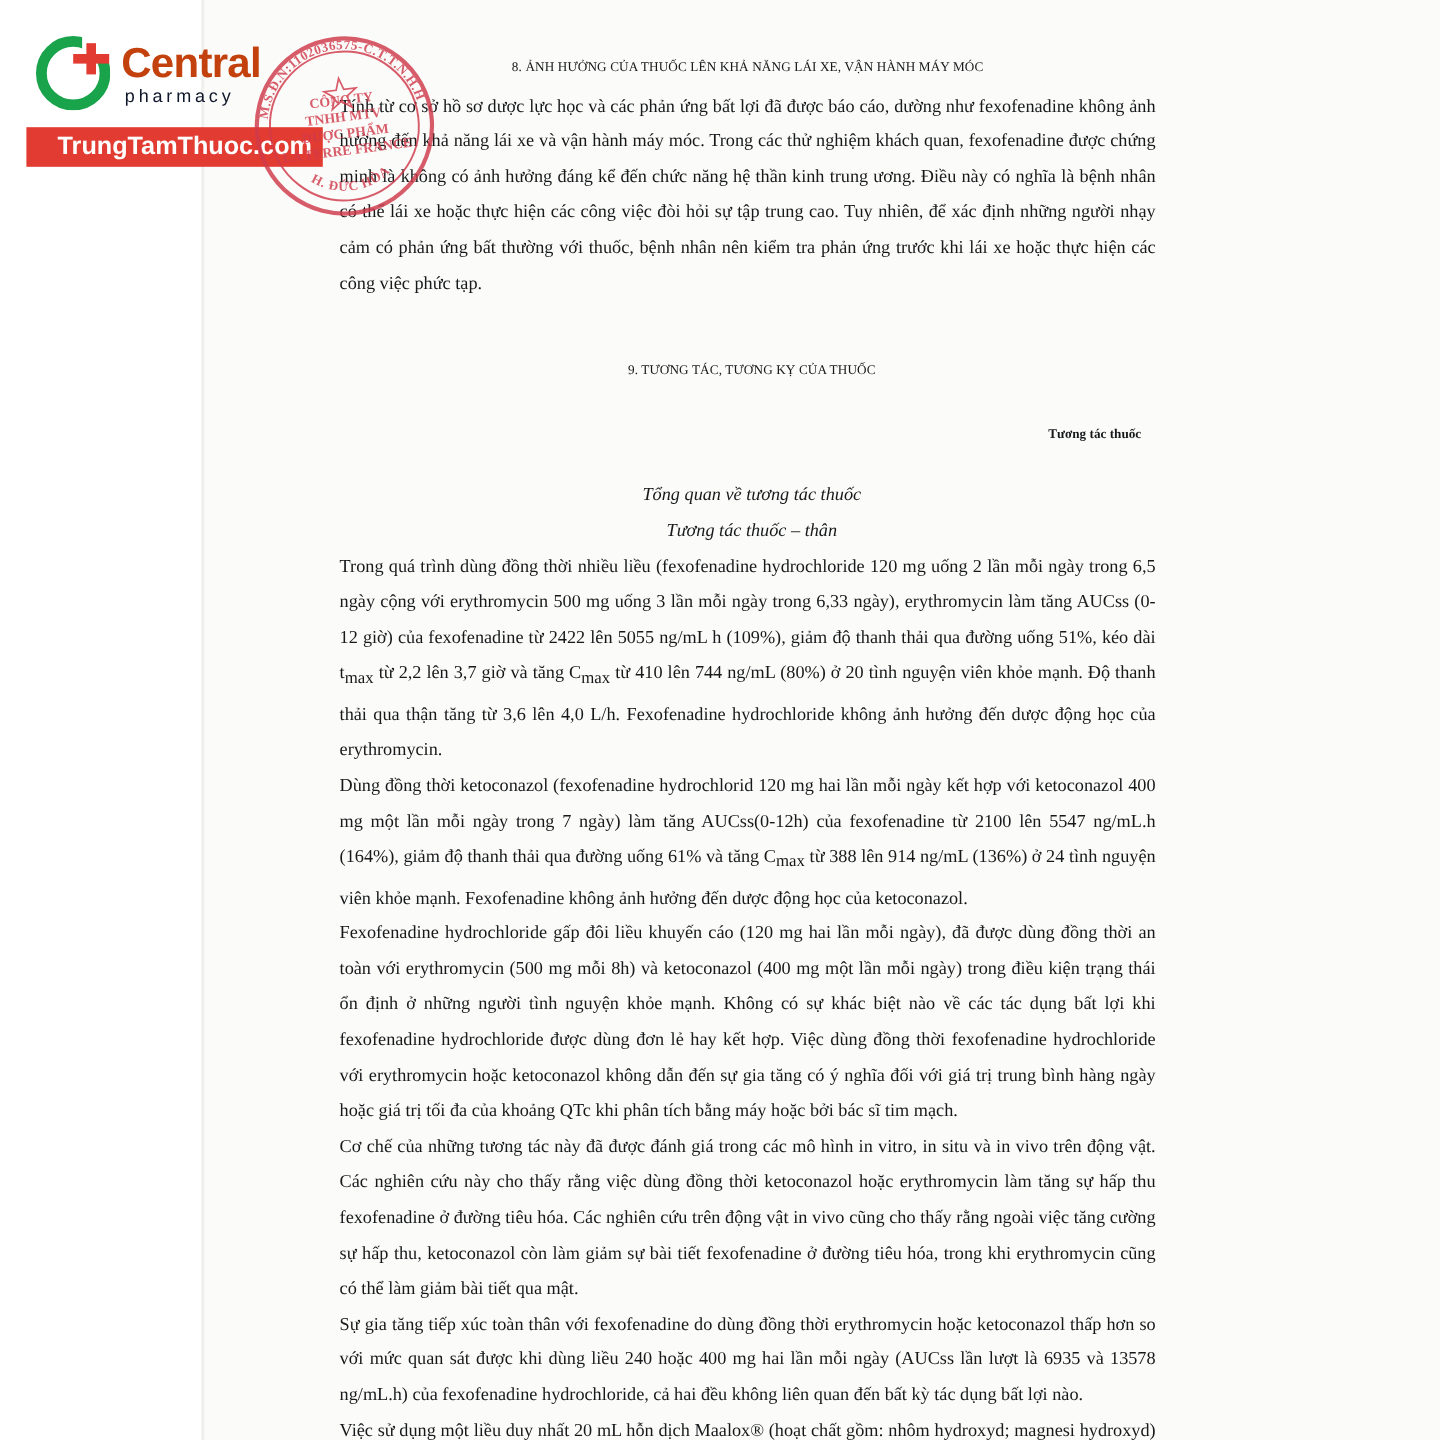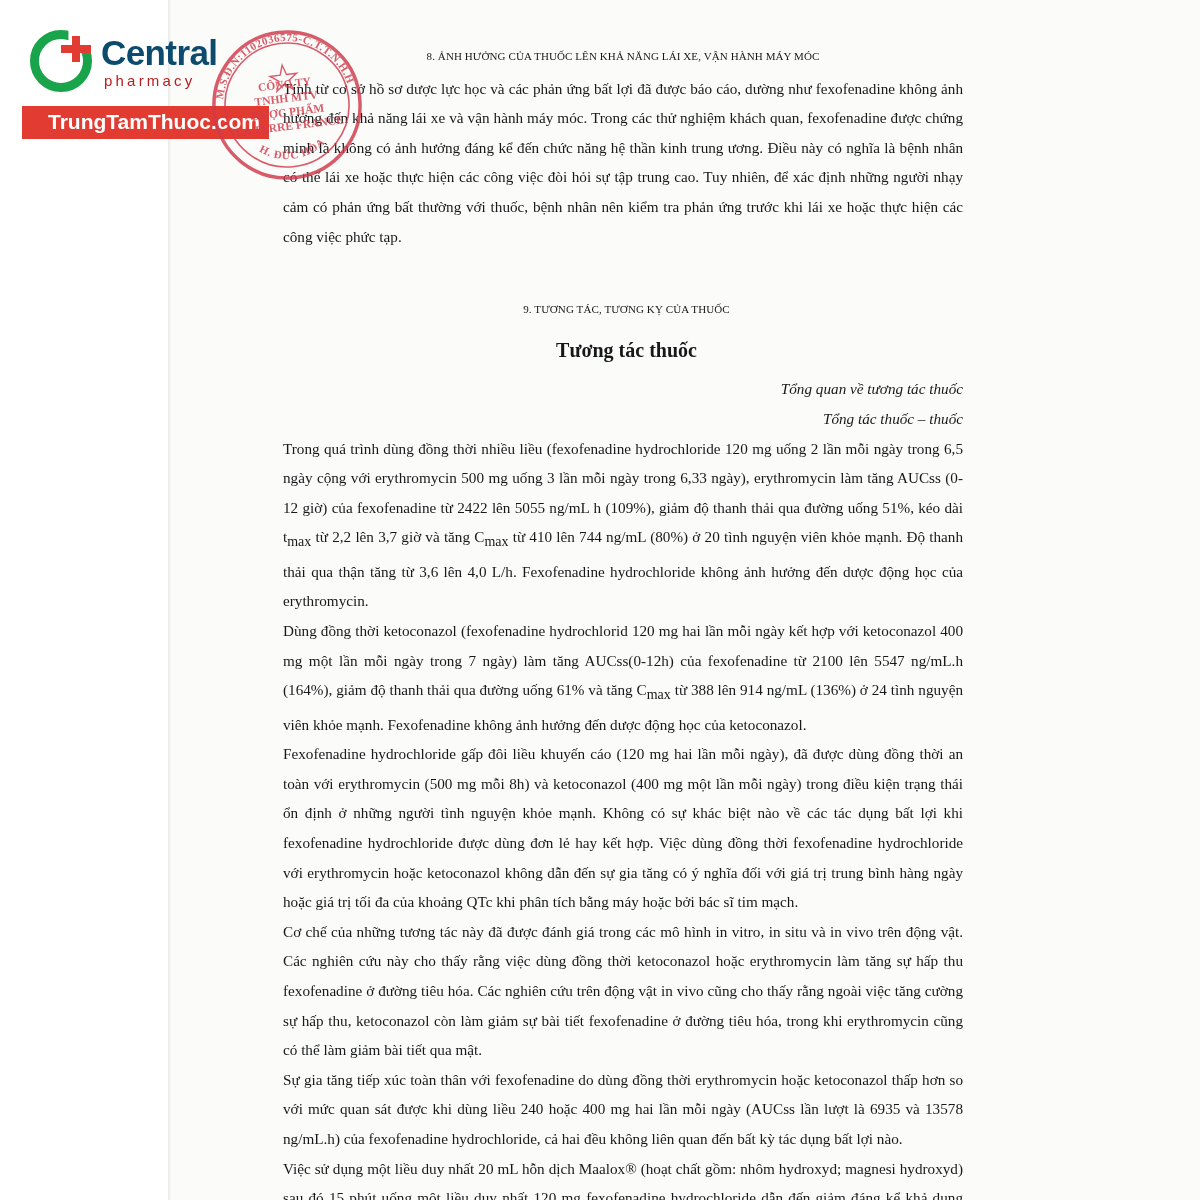--- a/index.html
+++ b/index.html
@@ -54,31 +54,31 @@
     margin: 0 0 2px 0;
     text-align: center;
   }
   .h-section.indent {
     text-indent: 0;
     padding-left: 7px;
     margin-top: 28px;
   }
   .h-sub {
     font-weight: bold;
-    font-size: 20px;
+    font-size: 11px;
     padding-left: 7px;
-    margin: 0;
-    text-align: center;
+    margin: 12px;
+    text-align: right;
   }
   .h-ital {
     font-style: italic;
     font-size: 15.2px;
     padding-left: 7px;
     margin: 0;
-    text-align: right;
+    text-align: center;
   }
   p.body {
     margin: 0;
   }
   .gap-sm { height: 9px; }
   .gap-md { height: 16px; }
 
   .sub { font-size: 14px; vertical-align: -0.28em; }
   .ital { }
 
@@ -116,27 +116,27 @@
     position: absolute;
     background: #e23b32;
   }
   .logo-cross-v { left: 42px; top: 6px; width: 8px; height: 26px; }
   .logo-cross-h { left: 31px; top: 15px; width: 30px; height: 8px; }
   .brand-text { line-height: 1; }
   .brand-name {
     font-family: "Liberation Sans", sans-serif;
     font-weight: bold;
     font-size: 35px;
-    color: #0c4a6e;
+    color: #c2410c;
     letter-spacing: -0.6px;
   }
   .brand-sub {
     font-family: "Liberation Sans", sans-serif;
     font-size: 15px;
-    color: #b91c1c;
+    color: #0f172a;
     letter-spacing: 3.2px;
     padding-left: 3px;
     margin-top: 3px;
   }
   .brand-url {
     position: absolute;
     left: 0;
     top: 80px;
     background: #e23b32;
     color: #ffffff;
@@ -189,21 +189,21 @@
   <div class="h-section">8. ẢNH HƯỞNG CỦA THUỐC LÊN KHẢ NĂNG LÁI XE, VẬN HÀNH MÁY MÓC</div>
   <p class="body">Tính từ cơ sở hồ sơ dược lực học và các phản ứng bất lợi đã được báo cáo, dường như fexofenadine không ảnh hưởng đến khả năng lái xe và vận hành máy móc. Trong các thử nghiệm khách quan, fexofenadine được chứng minh là không có ảnh hưởng đáng kể đến chức năng hệ thần kinh trung ương. Điều này có nghĩa là bệnh nhân có thể lái xe hoặc thực hiện các công việc đòi hỏi sự tập trung cao. Tuy nhiên, để xác định những người nhạy cảm có phản ứng bất thường với thuốc, bệnh nhân nên kiểm tra phản ứng trước khi lái xe hoặc thực hiện các công việc phức tạp.</p>
 
   <div class="gap-md"></div>
 
   <div class="h-section indent">9. TƯƠNG TÁC, TƯƠNG KỴ CỦA THUỐC</div>
   <div class="gap-sm"></div>
   <div class="h-sub">Tương tác thuốc</div>
   <div class="gap-sm"></div>
   <div class="h-ital">Tổng quan về tương tác thuốc</div>
-  <div class="h-ital">Tổng tác thuốc – thuốc</div>
+  <div class="h-ital">Tương tác thuốc – thân</div>
 
   <p class="body">
     Trong quá trình dùng đồng thời nhiều liều (fexofenadine hydrochloride 120 mg uống 2 lần mỗi ngày trong 6,5 ngày cộng với erythromycin 500 mg uống 3 lần mỗi ngày trong 6,33 ngày), erythromycin làm tăng AUCss (0-12 giờ) của fexofenadine từ 2422 lên 5055 ng/mL h (109%), giảm độ thanh thải qua đường uống 51%, kéo dài t<span class="sub">max</span> từ 2,2 lên 3,7 giờ và tăng C<span class="sub">max</span> từ 410 lên 744 ng/mL (80%) ở 20 tình nguyện viên khỏe mạnh. Độ thanh thải qua thận tăng từ 3,6 lên 4,0 L/h. Fexofenadine hydrochloride không ảnh hưởng đến dược động học của erythromycin.
   </p>
 
   <p class="body">
     Dùng đồng thời ketoconazol (fexofenadine hydrochlorid 120 mg hai lần mỗi ngày kết hợp với ketoconazol 400 mg một lần mỗi ngày trong 7 ngày) làm tăng AUCss(0-12h) của fexofenadine từ 2100 lên 5547 ng/mL.h (164%), giảm độ thanh thải qua đường uống 61% và tăng C<span class="sub">max</span> từ 388 lên 914 ng/mL (136%) ở 24 tình nguyện viên khỏe mạnh. Fexofenadine không ảnh hưởng đến dược động học của ketoconazol.
   </p>
 
   <p class="body">Fexofenadine hydrochloride gấp đôi liều khuyến cáo (120 mg hai lần mỗi ngày), đã được dùng đồng thời an toàn với erythromycin (500 mg mỗi 8h) và ketoconazol (400 mg một lần mỗi ngày) trong điều kiện trạng thái ổn định ở những người tình nguyện khỏe mạnh. Không có sự khác biệt nào về các tác dụng bất lợi khi fexofenadine hydrochloride được dùng đơn lẻ hay kết hợp. Việc dùng đồng thời fexofenadine hydrochloride với erythromycin hoặc ketoconazol không dẫn đến sự gia tăng có ý nghĩa đối với giá trị trung bình hàng ngày hoặc giá trị tối đa của khoảng QTc khi phân tích bằng máy hoặc bởi bác sĩ tim mạch.</p>

